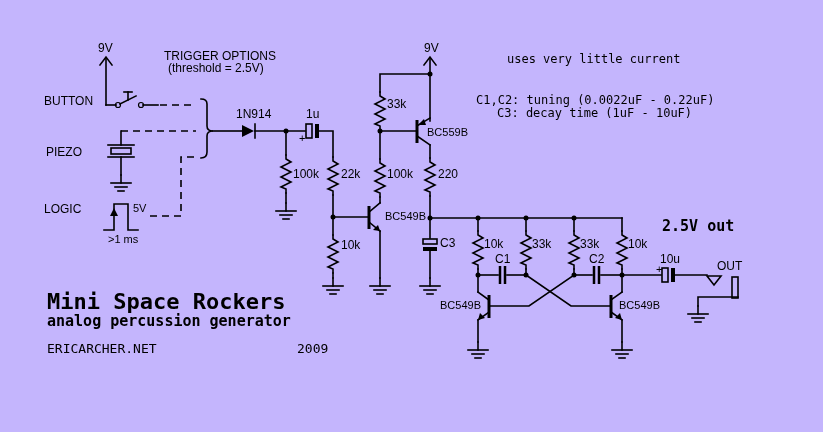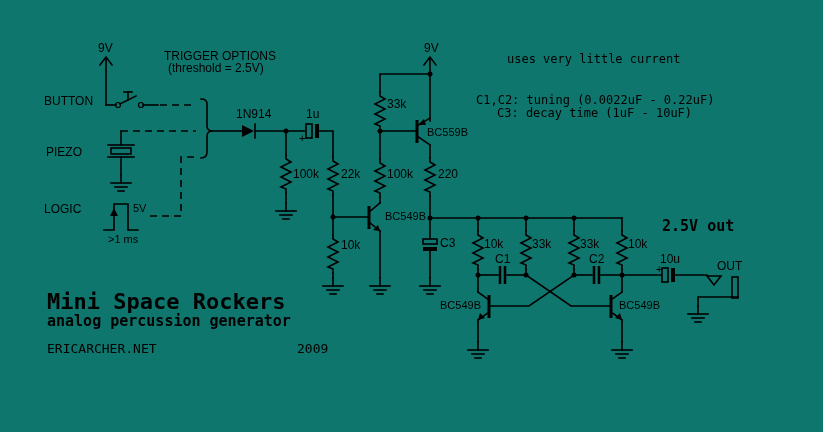--- a/index.html
+++ b/index.html
@@ -1,16 +1,16 @@
 <!DOCTYPE html>
 <html><head>
 <meta charset="utf-8">
 <style>
   html, body { margin:0; padding:0; background:#ffffff; }
-  #wrap { position:relative; width:823px; height:432px; overflow:hidden; background:#0f766e; }
+  #wrap { position:relative; width:823px; height:432px; overflow:hidden; background:#c4b5fd; }
   svg { position:absolute; left:0; top:0; }
   .w { stroke:#000; stroke-width:1.6; fill:none; stroke-linecap:square; }
   .thin { stroke:#000; stroke-width:1.2; fill:none; }
   .dash { stroke:#000; stroke-width:1.6; fill:none; stroke-dasharray:7 5; }
   .plate { fill:#000; }
   .dot { fill:#000; }
   .lbl { font-family:"Liberation Sans", sans-serif; font-size:12px; fill:#000; }
   .lbl-sm { font-family:"Liberation Sans", sans-serif; font-size:11px; fill:#000; }
   .lbl-mono { font-family:"DejaVu Sans Mono", monospace; font-size:12px; fill:#000; }
   .lbl-mono-b { font-family:"DejaVu Sans Mono", monospace; font-size:15px; font-weight:bold; fill:#000; }

